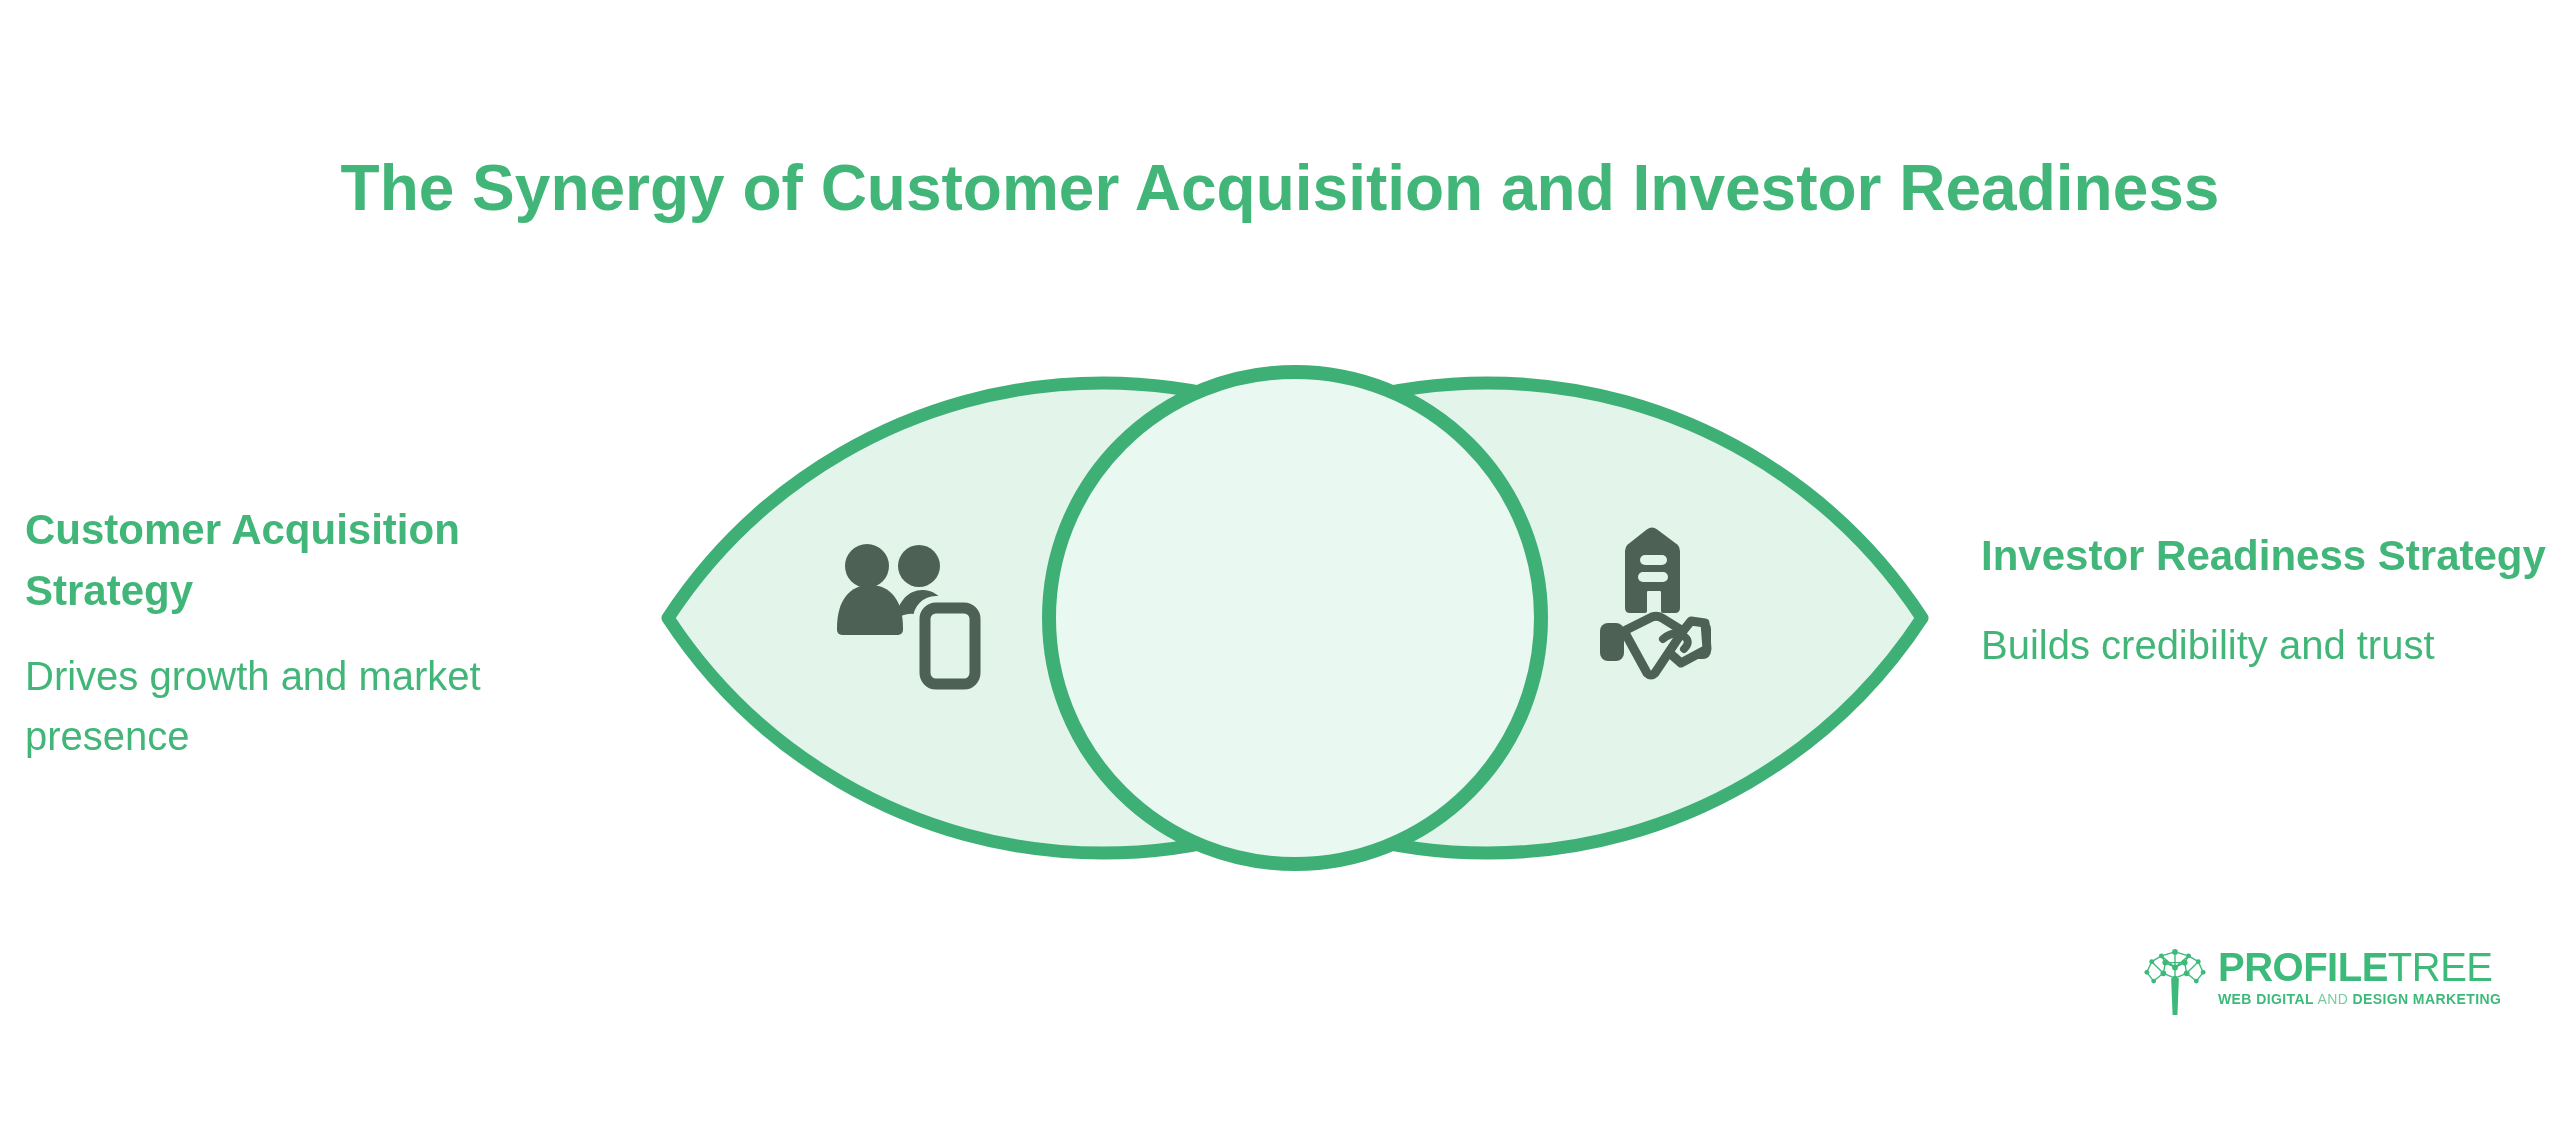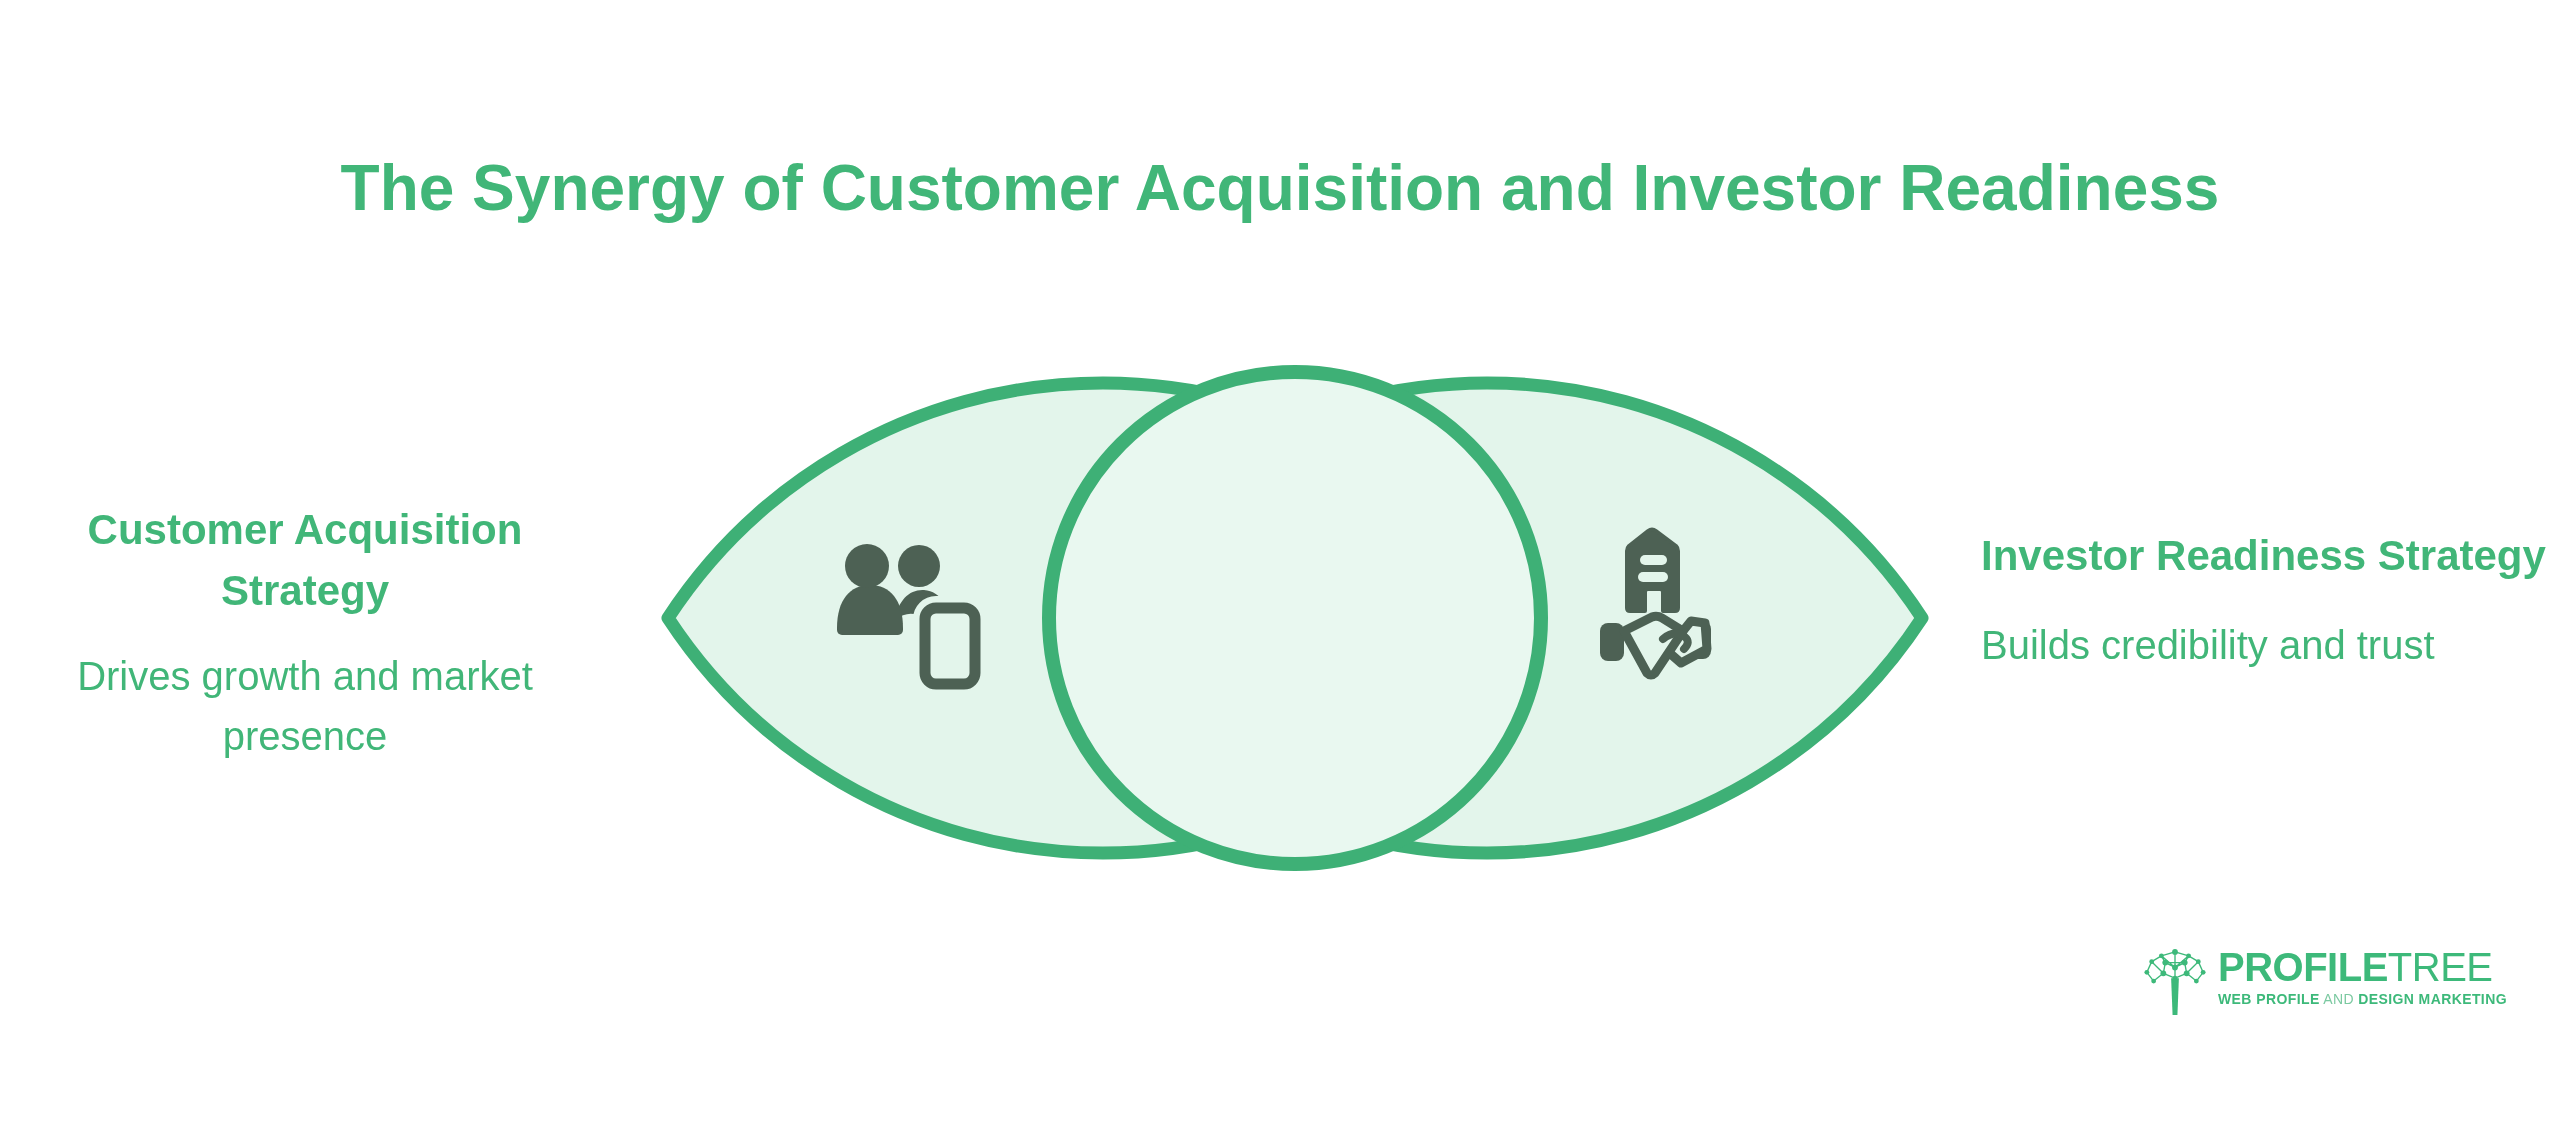--- a/index.html
+++ b/index.html
@@ -46,21 +46,21 @@
   }
   .side-block .desc {
     font-size: 40px;
     font-weight: normal;
     line-height: 1.5;
   }
   .left-block {
     left: 25px;
     top: 500px;
     width: 560px;
-    text-align: center;
+    text-align: left;
   }
   .left-block .desc { margin-top: 24px; }
   .right-block {
     left: 1981px;
     top: 526px;
     width: 600px;
     text-align: left;
   }
   .right-block .desc { margin-top: 28px; }
   .center-label {
@@ -167,17 +167,17 @@
           <circle cx="44" cy="14" r="3"></circle>
           <circle cx="34" cy="19" r="3"></circle>
         <circle cx="22" cy="25" r="3"></circle>
           <circle cx="46" cy="25" r="3"></circle>
           <circle cx="34" cy="30" r="2.5"></circle>
         <path d="M30 30 h8 l-1.5 38 h-5 z"></path>
       </g>
     </svg>
     <div>
       <div class="brand-line"><span class="brand-primary">PROFILE</span><span class="brand-secondary">TREE</span></div>
-      <div class="tagline"><span class="tag-bold">WEB PROFILE</span> <span class="tag-light">AND</span> <span class="tag-bold">DESIGN MARKETING</span></div>
+      <div class="tagline"><span class="tag-bold">WEB DIGITAL</span> <span class="tag-light">AND</span> <span class="tag-bold">DESIGN MARKETING</span></div>
     </div>
   </div>
 
 </div>
 
 </body></html>

